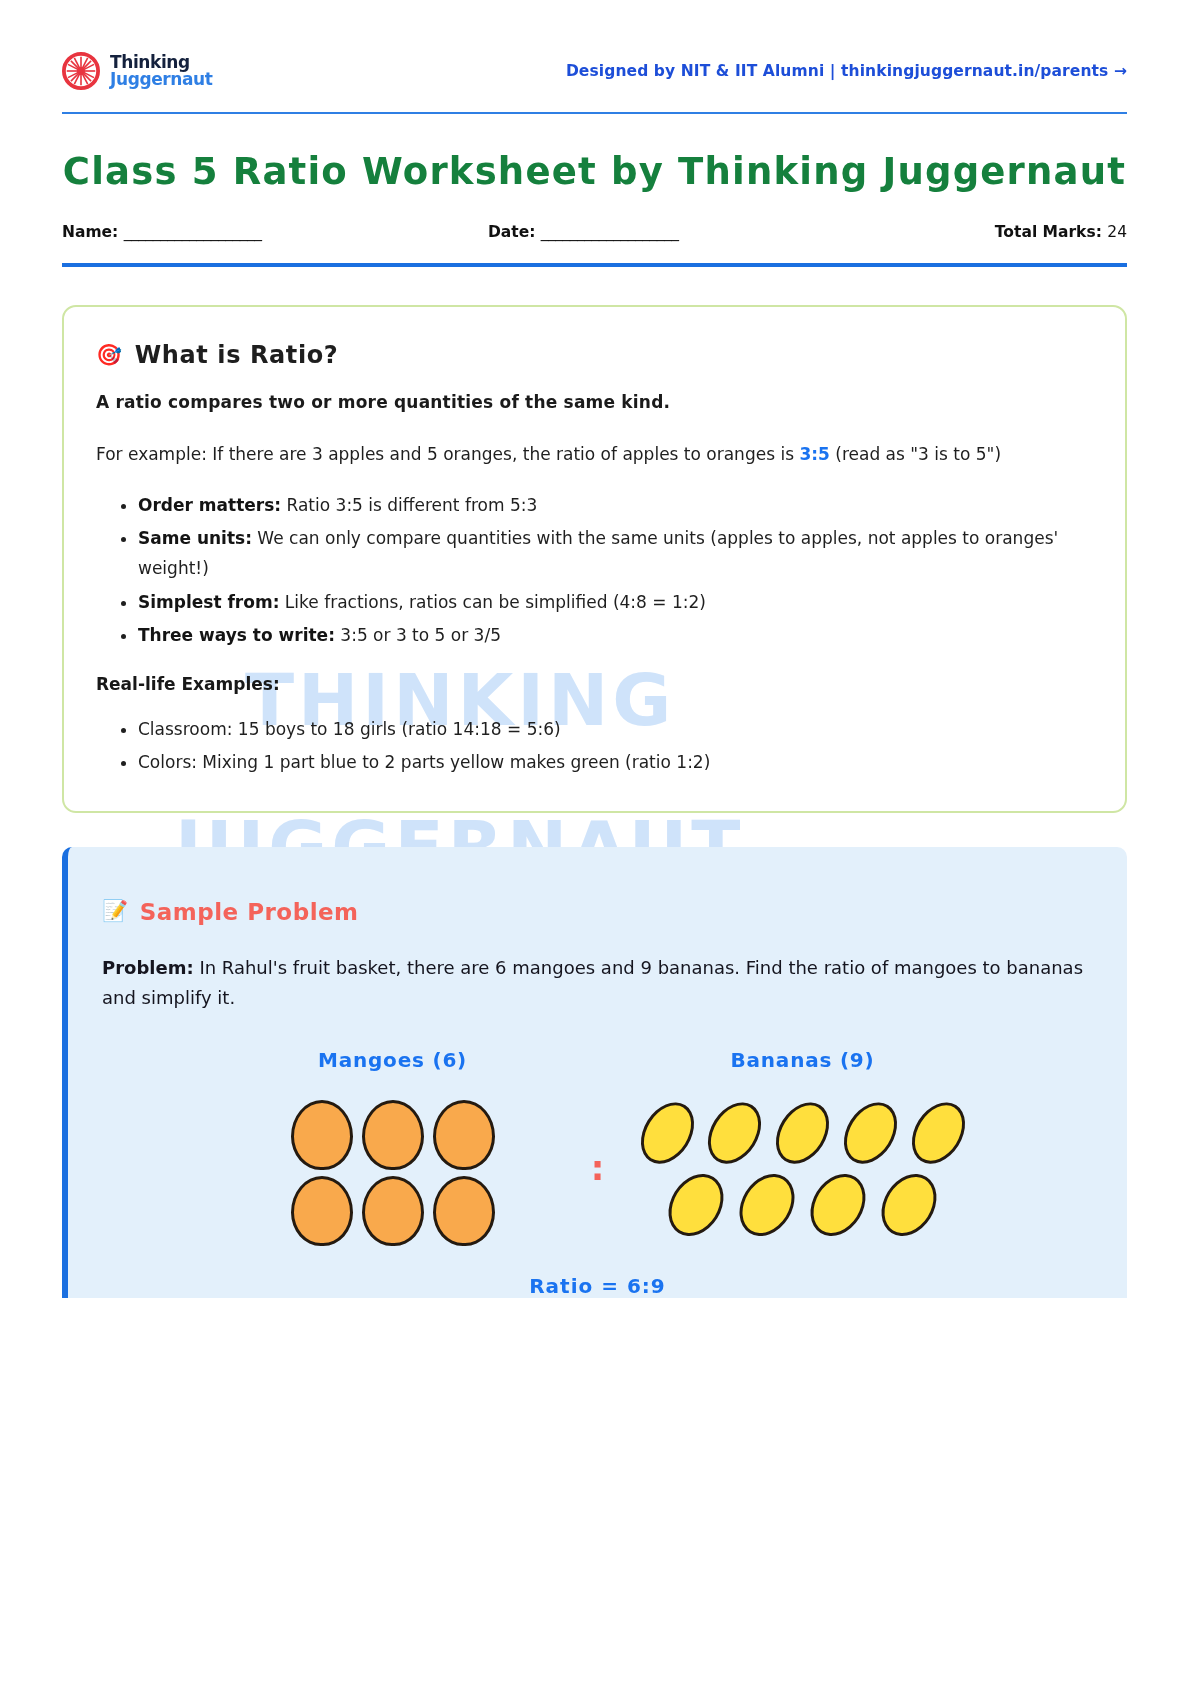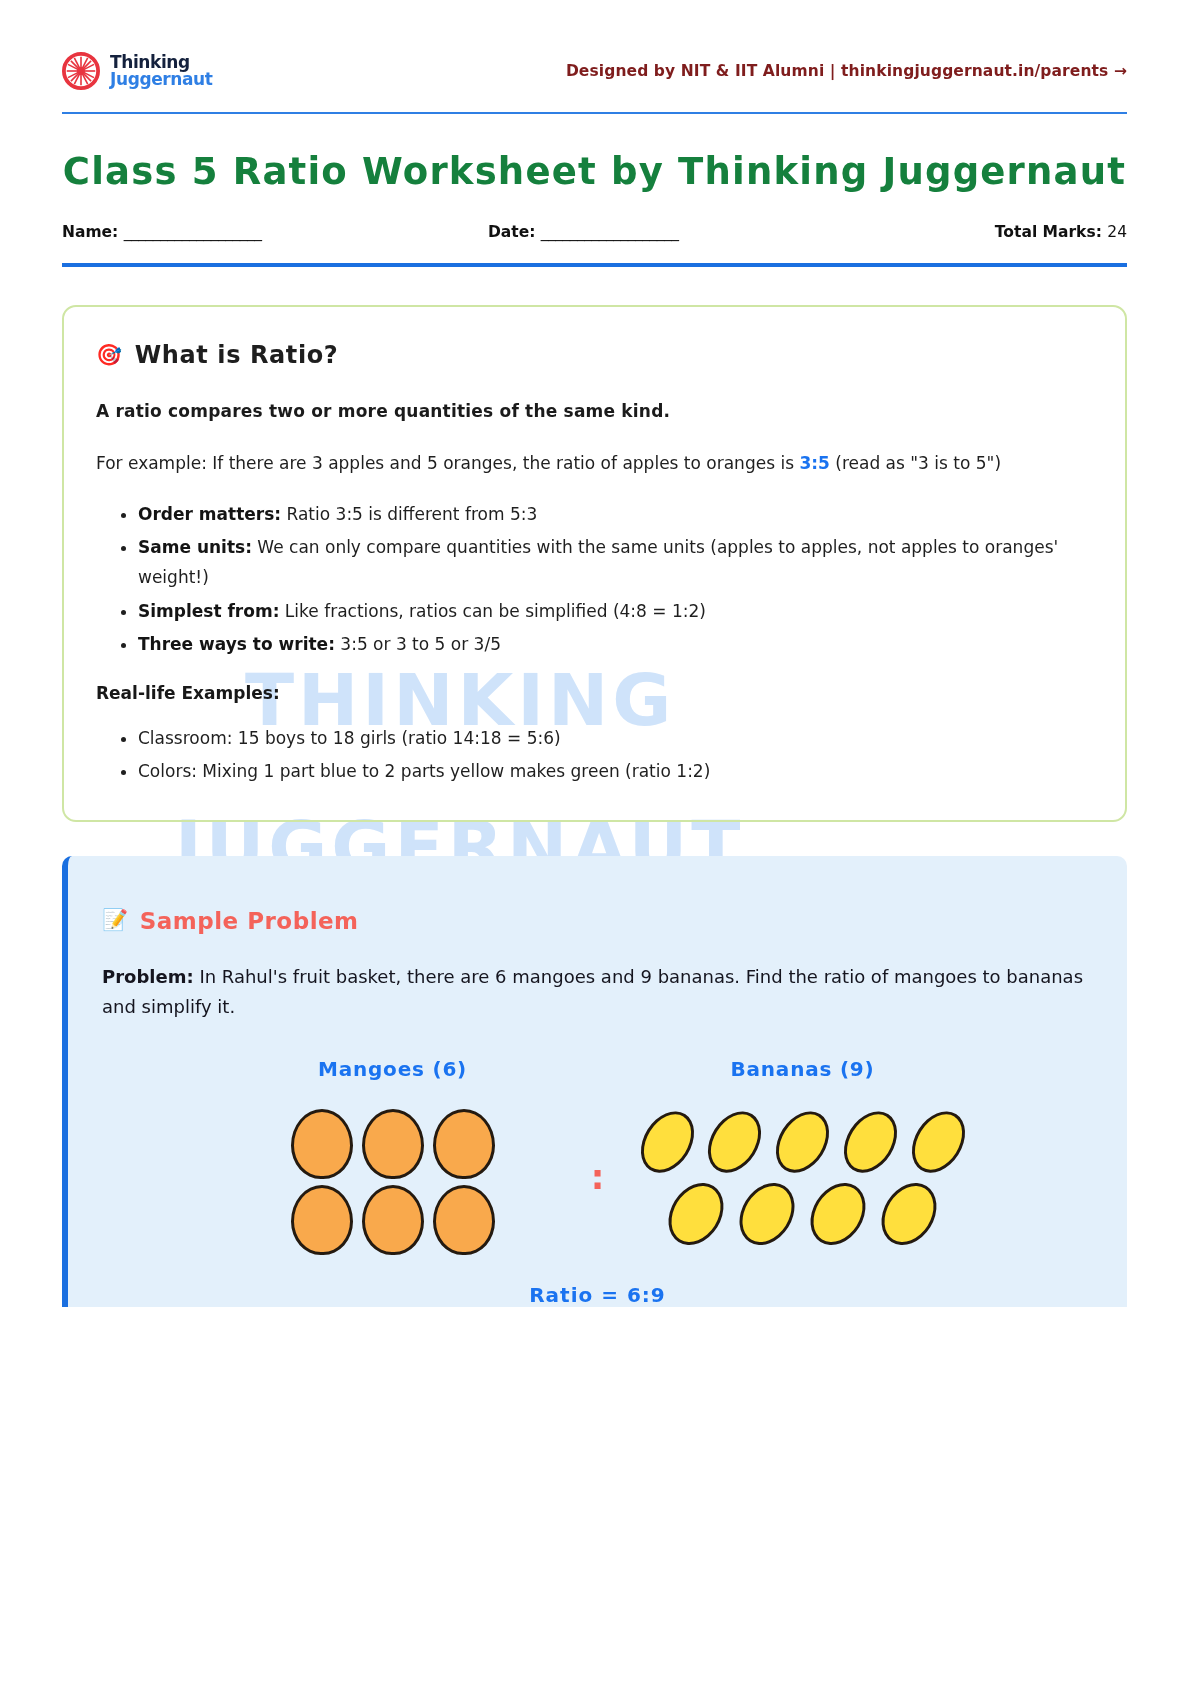--- a/index.html
+++ b/index.html
@@ -72,21 +72,21 @@
     font-size: 17px;
     letter-spacing: -0.4px;
   }
   .brand-top { color: #14213d; }
   .brand-bottom { color: #2f7fe4; }
 
   .header-link {
     font-family: "DejaVu Sans", sans-serif;
     font-size: 15.5px;
     font-weight: bold;
-    color: #7f1d1d;
+    color: #1d4ed8;
     letter-spacing: 0.1px;
     white-space: nowrap;
   }
 
   .rule-thin {
     position: relative; z-index: 2;
     height: 2px;
     background: #2f7fe4;
     width: 100%;
   }
@@ -143,21 +143,21 @@
     gap: 12px;
     font-family: "DejaVu Sans", sans-serif;
     font-weight: bold;
     font-size: 24px;
     color: #1e1e1e;
     letter-spacing: 0.6px;
   }
   .emoji { font-size: 21px; line-height: 1; }
 
   .lead {
-    margin-top: 32px;
+    margin-top: 23px;
     font-size: 17px;
     font-weight: bold;
     color: #1b1b1b;
     letter-spacing: 0.2px;
   }
 
   .para {
     margin-top: 28px;
     font-size: 17px;
     line-height: 1.75;

